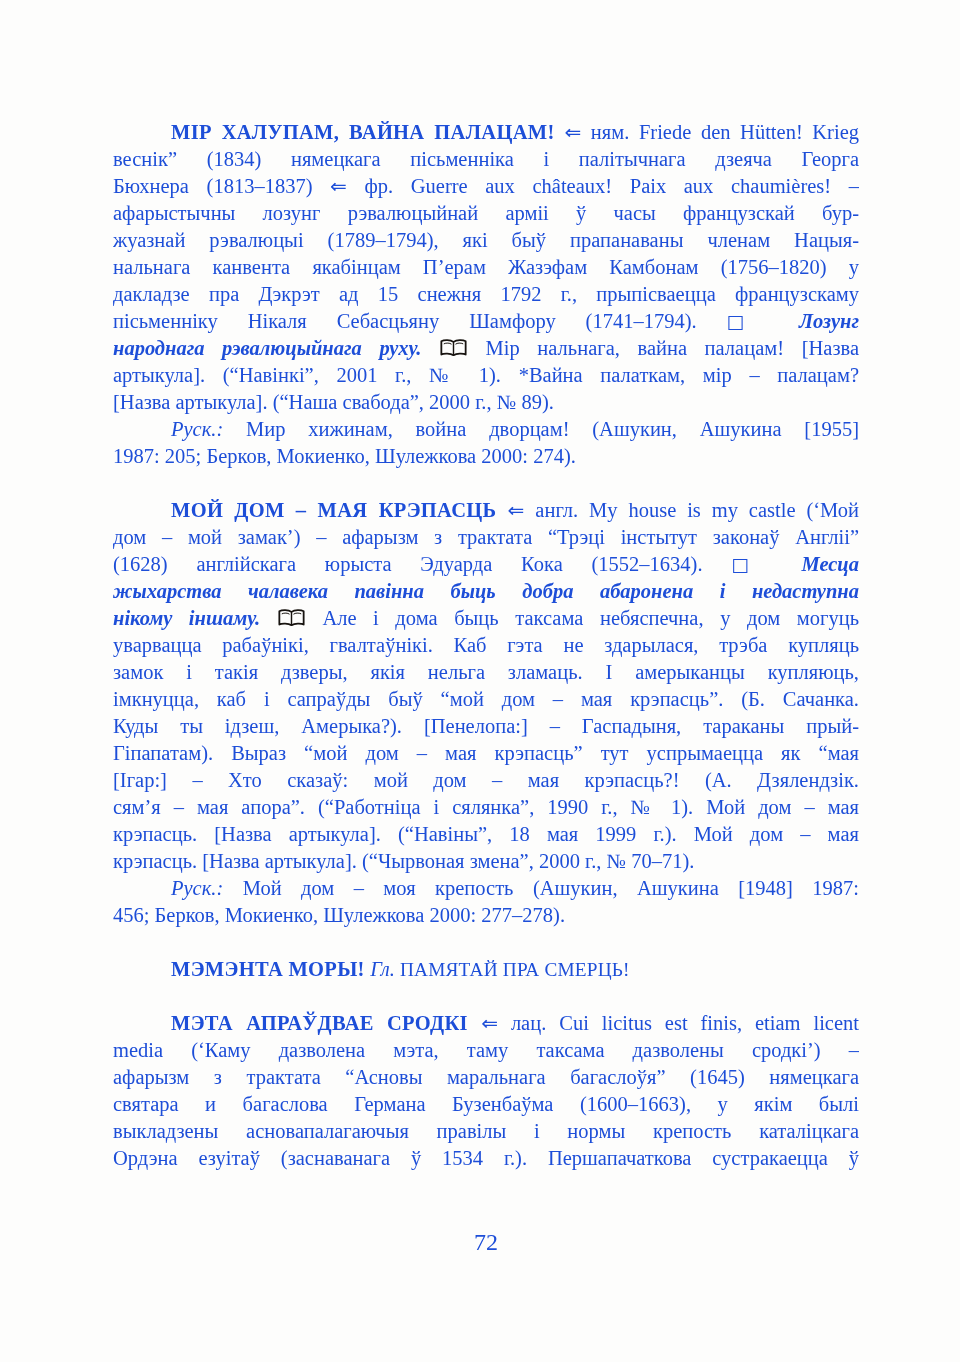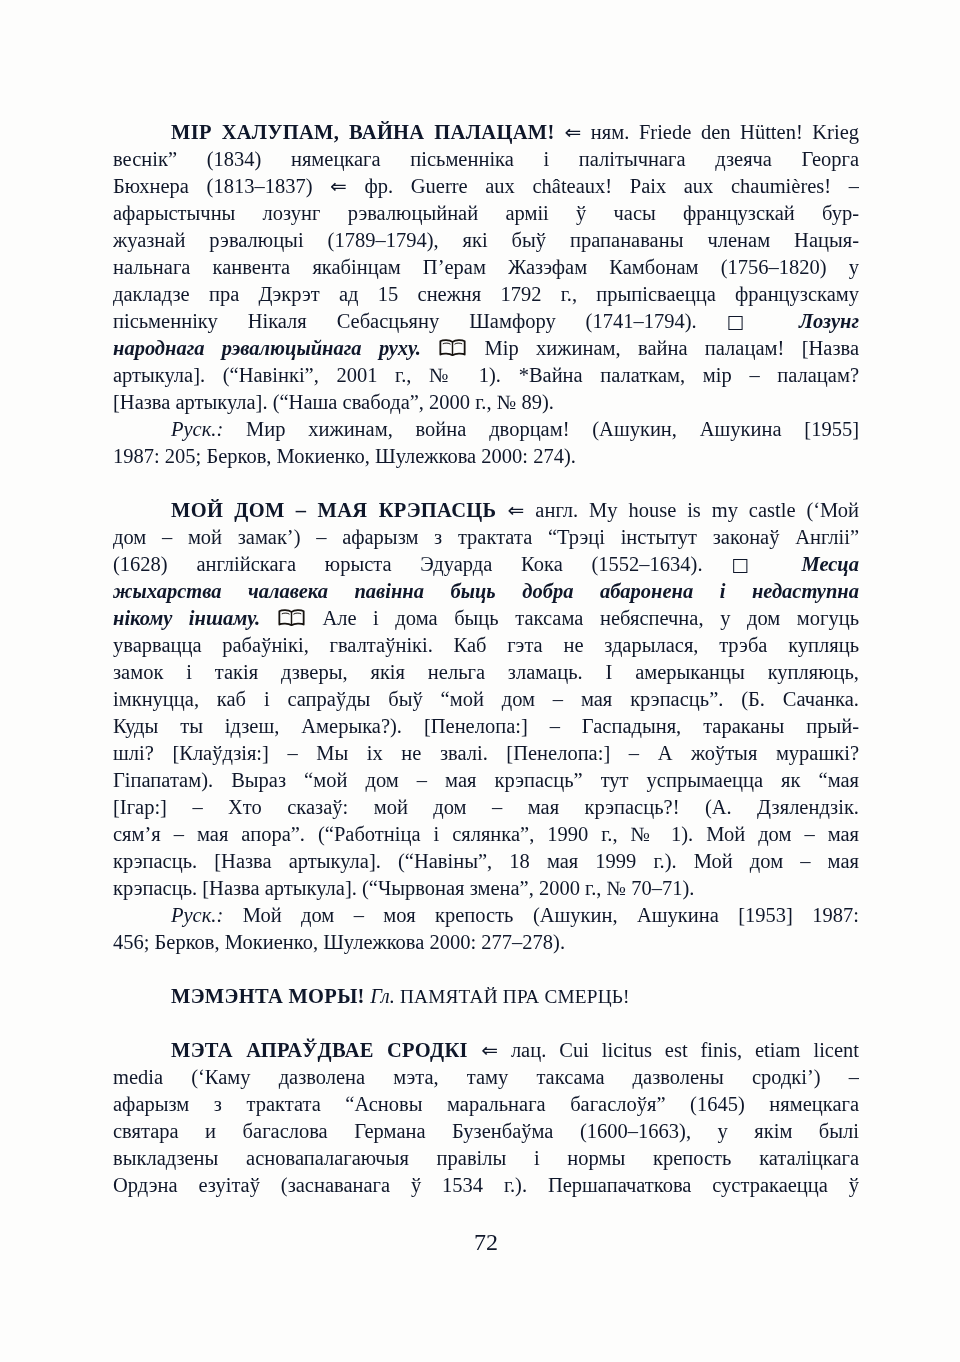--- a/index.html
+++ b/index.html
@@ -1,20 +1,20 @@
 <!DOCTYPE html>
 <html lang="be"><head>
 <meta charset="utf-8">
 <style>
   html,body{margin:0;padding:0;background:#ffffff;}
   .page{
     position:relative;
     width:960px;height:1362px;
     background:#fdfdfc;
-    color:#0f172a;
+    color:#1d4ed8;
     font-family:"Liberation Serif","DejaVu Serif",serif;
     font-size:20.5px;
     overflow:hidden;
   }
   .text-block{
     position:absolute;left:113px;top:119px;width:746px;
   }
   .para{margin:0;}
   .para.gap{margin-top:27px;}
   .line{
@@ -54,21 +54,21 @@
         <div class="line"><span class="run-n">афарыстычны лозунг рэвалюцыйнай арміі ў часы французскай бур-</span></div>
         <div class="line"><span class="run-n">жуазнай рэвалюцыі (1789–1794), які быў прапанаваны членам Нацыя-</span></div>
         <div class="line"><span class="run-n">нальнага канвента якабінцам П’ерам Жазэфам Камбонам (1756–1820) у</span></div>
         <div class="line"><span class="run-n">дакладзе пра Дэкрэт ад 15 снежня 1792 г., прыпісваецца французскаму</span></div>
         <div class="line"><span class="run-n">пісьменніку Нікаля Себасцьяну Шамфору (1741–1794). </span><span class="icon sym white-square">□</span><span class="run-bi"> Лозунг</span></div>
         <div class="line"><span class="run-bi">народнага рэвалюцыйнага руху. </span><span class="icon book"><svg width="27" height="18" viewBox="0 0 30 20" aria-hidden="true">
     <path d="M15 3.2 C11.5 0.8, 4.5 0.8, 1.5 2.6 L1.5 17.2 C4.5 15.6, 11.5 15.8, 15 18 C18.5 15.8, 25.5 15.6, 28.5 17.2 L28.5 2.6 C25.5 0.8, 18.5 0.8, 15 3.2 Z" fill="none" stroke="#17130f" stroke-width="2" stroke-linejoin="round"></path>
     <line x1="15" y1="3.2" x2="15" y2="18" stroke="#17130f" stroke-width="1.6"></line>
     <path d="M4.2 5.4 C7 4.1, 10.8 4.3, 12.8 5.8" fill="none" stroke="#17130f" stroke-width="1.1"></path>
     <path d="M17.2 5.8 C19.2 4.3, 23 4.1, 25.8 5.4" fill="none" stroke="#17130f" stroke-width="1.1"></path>
-  </svg></span><span class="run-n"> Мір хижинам, вайна палацам! [Назва</span></div>
+  </svg></span><span class="run-n"> Мір нальнага, вайна палацам! [Назва</span></div>
         <div class="line"><span class="run-n">артыкула]. (“Навінкі”, 2001 г., № 1). *Вайна палаткам, мір – палацам?</span></div>
         <div class="line last"><span class="run-n">[Назва артыкула]. (“Наша свабода”, 2000 г., № 89).</span></div>
       </div>
       <div class="para">
         <div class="line indent"><span class="run-i">Руск.: </span><span class="run-n">Мир хижинам, война дворцам! (Ашукин, Ашукина [1955]</span></div>
         <div class="line last"><span class="run-n">1987: 205; Берков, Мокиенко, Шулежкова 2000: 274).</span></div>
       </div>
       <div class="para gap">
         <div class="line indent"><span class="run-b">МОЙ ДОМ – МАЯ КРЭПАСЦЬ </span><span class="icon sym double-arrow">⇐</span><span class="run-n"> англ. My house is my castle (‘Мой</span></div>
         <div class="line"><span class="run-n">дом – мой замак’) – афарызм з трактата “Трэці інстытут законаў Англіі”</span></div>
@@ -77,29 +77,28 @@
         <div class="line"><span class="run-bi">нікому іншаму. </span><span class="icon book"><svg width="27" height="18" viewBox="0 0 30 20" aria-hidden="true">
     <path d="M15 3.2 C11.5 0.8, 4.5 0.8, 1.5 2.6 L1.5 17.2 C4.5 15.6, 11.5 15.8, 15 18 C18.5 15.8, 25.5 15.6, 28.5 17.2 L28.5 2.6 C25.5 0.8, 18.5 0.8, 15 3.2 Z" fill="none" stroke="#17130f" stroke-width="2" stroke-linejoin="round"></path>
     <line x1="15" y1="3.2" x2="15" y2="18" stroke="#17130f" stroke-width="1.6"></line>
     <path d="M4.2 5.4 C7 4.1, 10.8 4.3, 12.8 5.8" fill="none" stroke="#17130f" stroke-width="1.1"></path>
     <path d="M17.2 5.8 C19.2 4.3, 23 4.1, 25.8 5.4" fill="none" stroke="#17130f" stroke-width="1.1"></path>
   </svg></span><span class="run-n"> Але і дома быць таксама небяспечна, у дом могуць</span></div>
         <div class="line"><span class="run-n">уварвацца рабаўнікі, гвалтаўнікі. Каб гэта не здарылася, трэба купляць</span></div>
         <div class="line"><span class="run-n">замок і такія дзверы, якія нельга зламаць. І амерыканцы купляюць,</span></div>
         <div class="line"><span class="run-n">імкнуцца, каб і сапраўды быў “мой дом – мая крэпасць”. (Б. Сачанка.</span></div>
         <div class="line"><span class="run-n">Куды ты ідзеш, Амерыка?). [Пенелопа:] – Гаспадыня, тараканы прый-</span></div>
-        <div class="line"><span class="run-n">шлі? [Клаўдзія:] – Мы іх не звалі. [Пенелопа:] – А жоўтыя мурашкі?</span></div>
         <div class="line"><span class="run-n">Гіпапатам). Выраз “мой дом – мая крэпасць” тут успрымаецца як “мая</span></div>
         <div class="line"><span class="run-n">[Ігар:] – Хто сказаў: мой дом – мая крэпасць?! (А. Дзялендзік.</span></div>
         <div class="line"><span class="run-n">сям’я – мая апора”. (“Работніца і сялянка”, 1990 г., № 1). Мой дом – мая</span></div>
         <div class="line"><span class="run-n">крэпасць. [Назва артыкула]. (“Навіны”, 18 мая 1999 г.). Мой дом – мая</span></div>
         <div class="line last"><span class="run-n">крэпасць. [Назва артыкула]. (“Чырвоная змена”, 2000 г., № 70–71).</span></div>
       </div>
       <div class="para">
-        <div class="line indent"><span class="run-i">Руск.: </span><span class="run-n">Мой дом – моя крепость (Ашукин, Ашукина [1953] 1987:</span></div>
+        <div class="line indent"><span class="run-i">Руск.: </span><span class="run-n">Мой дом – моя крепость (Ашукин, Ашукина [1948] 1987:</span></div>
         <div class="line last"><span class="run-n">456; Берков, Мокиенко, Шулежкова 2000: 277–278).</span></div>
       </div>
       <div class="para gap">
         <div class="line indent last"><span class="run-b">МЭМЭНТА МОРЫ! </span><span class="run-i">Гл. </span><span class="run-sc">ПАМЯТАЙ ПРА СМЕРЦЬ!</span></div>
       </div>
       <div class="para gap">
         <div class="line indent"><span class="run-b">МЭТА АПРАЎДВАЕ СРОДКІ </span><span class="icon sym double-arrow">⇐</span><span class="run-n"> лац. Cui licitus est finis, etiam licent</span></div>
         <div class="line"><span class="run-n">media (‘Каму дазволена мэта, таму таксама дазволены сродкі’) –</span></div>
         <div class="line"><span class="run-n">афарызм з трактата “Асновы маральнага багаслоўя” (1645) нямецкага</span></div>
         <div class="line"><span class="run-n">святара и багаслова Германа Бузенбаўма (1600–1663), у якім былі</span></div>

